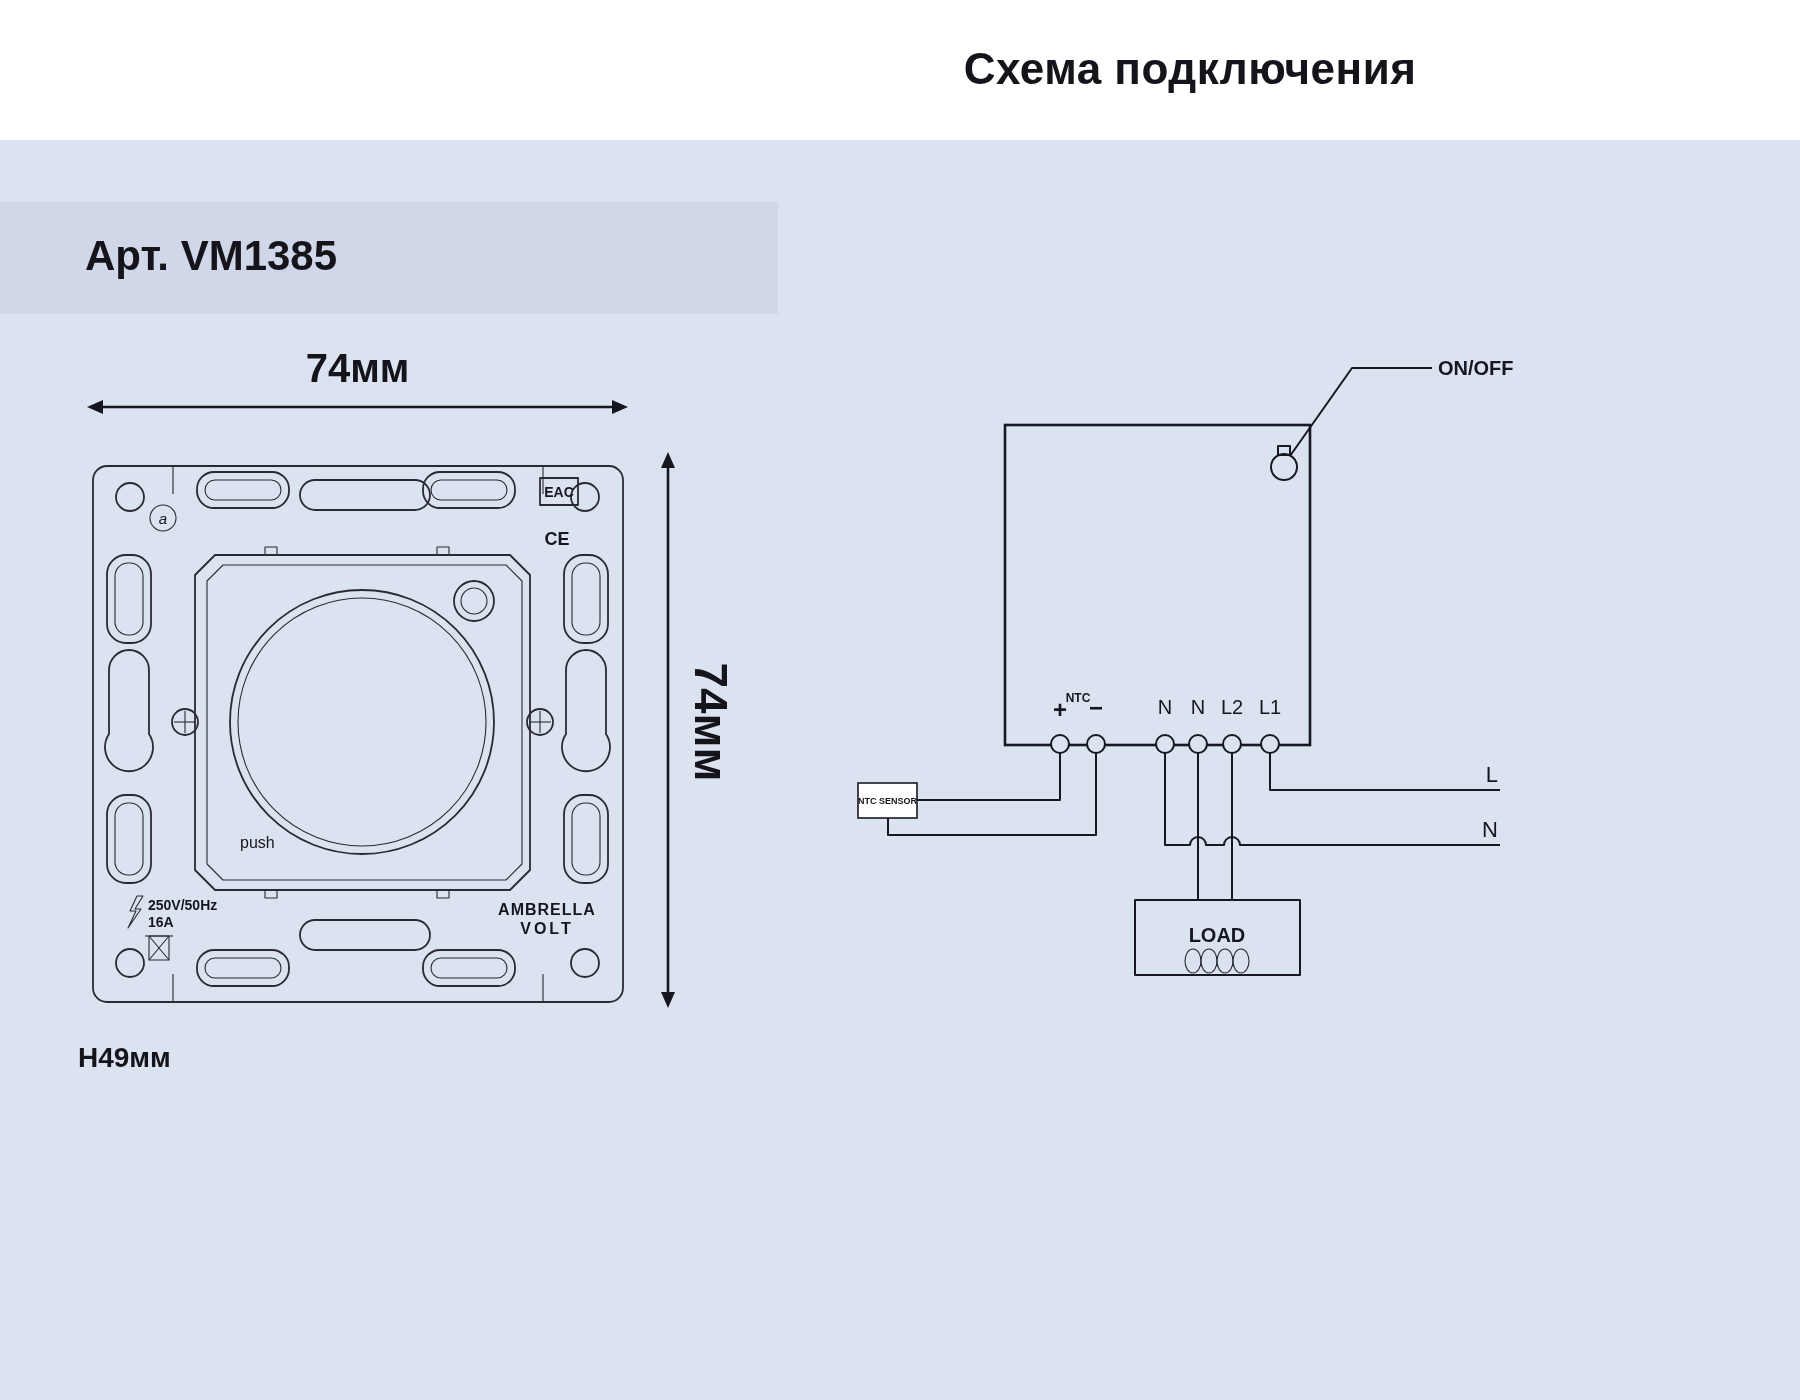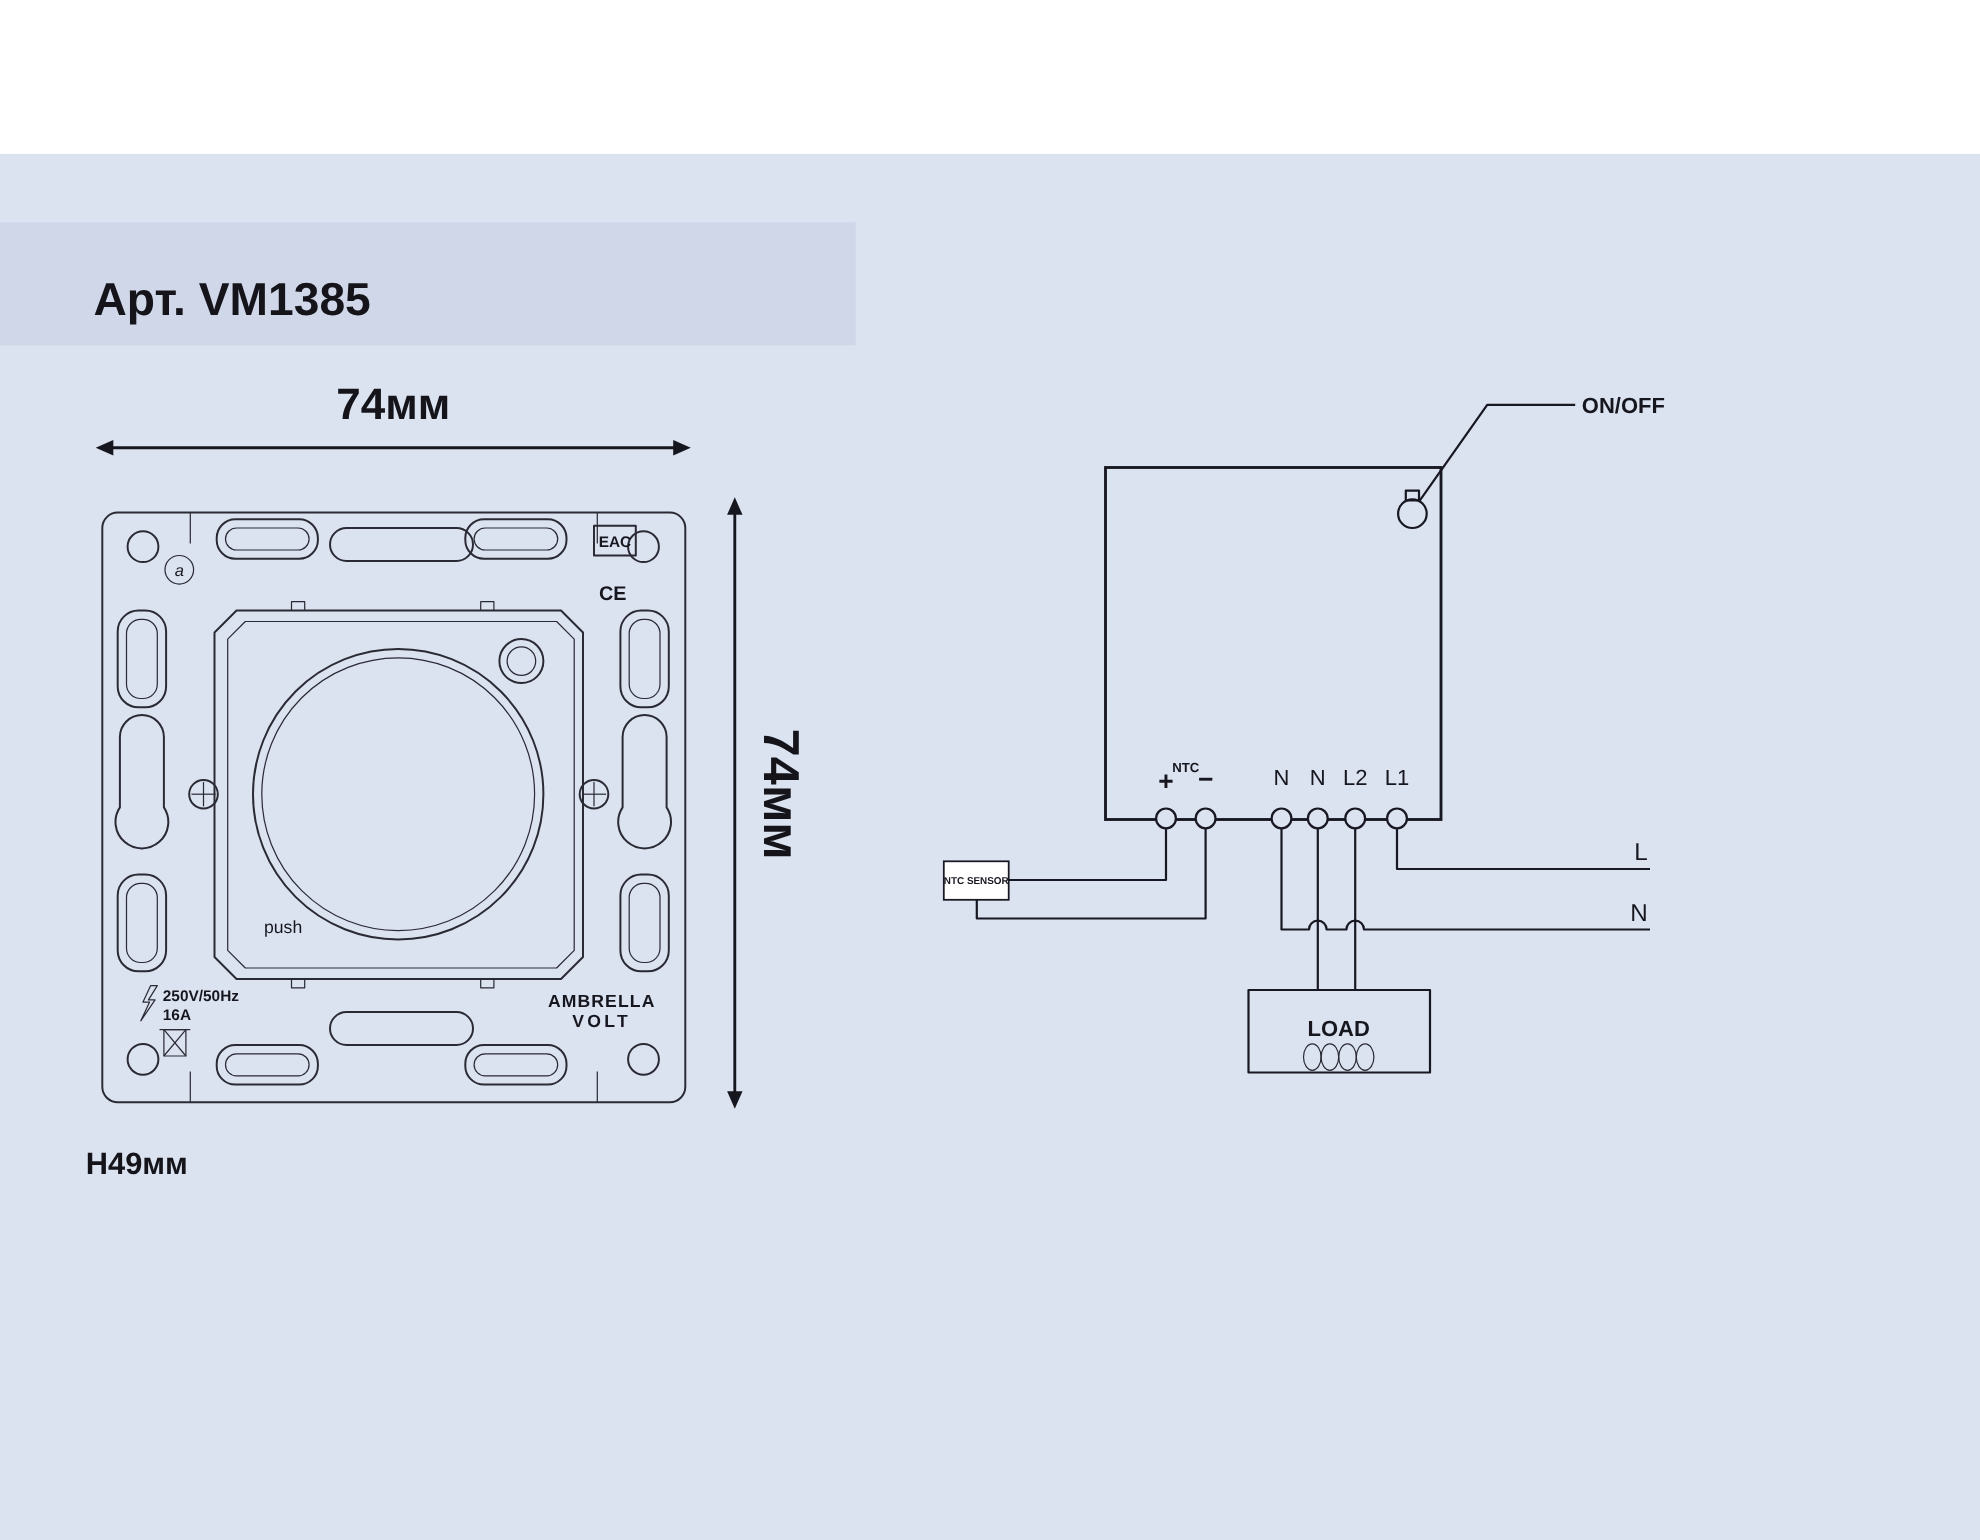--- a/index.html
+++ b/index.html
@@ -3,21 +3,21 @@
 <meta charset="utf-8">
 <style>
   html,body{margin:0;padding:0;background:#ffffff;}
   #page{position:relative;width:1800px;height:1400px;background:#ffffff;overflow:hidden;
         font-family:"Liberation Sans",sans-serif;color:#14141a;}
   .bg-main{position:absolute;left:0;top:140px;width:1800px;height:1260px;background:#dbe2f0;}
   .bg-band{position:absolute;left:0;top:202px;width:778px;height:112px;background:#cfd7e9;}
   .hdr{position:absolute;top:44px;font-size:44px;font-weight:700;letter-spacing:.5px;text-align:center;}
   .hdr-left{left:0;width:780px;}
   .hdr-right{left:780px;width:820px;}
-  .article{position:absolute;left:85px;top:232px;font-size:42px;font-weight:600;margin-top:16px;}
+  .article{position:absolute;left:85px;top:232px;font-size:42px;font-weight:600;}
   .dim{font-size:40px;font-weight:600;}
   .dim-top{position:absolute;left:85px;top:346px;width:545px;text-align:center;}
   .dim-right{position:absolute;left:630px;top:694px;width:160px;height:56px;text-align:center;
              font-size:46px;font-weight:700;transform:rotate(90deg);}
   .dim-h{position:absolute;left:78px;top:1042px;font-size:28px;font-weight:600;}
   svg{position:absolute;overflow:visible;}
   svg text{font-family:"Liberation Sans",sans-serif;fill:#16161e;}
   .ln{fill:none;stroke:#2a2a34;stroke-width:1.8;stroke-linejoin:round;stroke-linecap:round;}
   .ln1{fill:none;stroke:#2a2a34;stroke-width:1.1;stroke-linejoin:round;}
   .w{fill:none;stroke:#181822;stroke-width:2;stroke-linejoin:round;}
@@ -27,20 +27,21 @@
   .term{fill:#dbe2f0;stroke:#181822;stroke-width:2;}
 </style>
 </head>
 <body>
 
 <div id="page">
 
   <div class="bg-main"></div>
   <div class="bg-band"></div>
 
+  <div class="hdr hdr-right">Схема подключения</div>
 
   <div class="article">Арт. VM1385</div>
 
   <div class="dim dim-top">74мм</div>
   <div class="dim-right">74мм</div>
   <div class="dim-h">H49мм</div>
 
   <svg style="left:85px;top:396px;" width="545" height="22" viewBox="0 0 545 22">
     <line class="arrow" x1="16" y1="11" x2="529" y2="11"></line>
     <polygon class="ah" points="2,11 18,4 18,18"></polygon>

